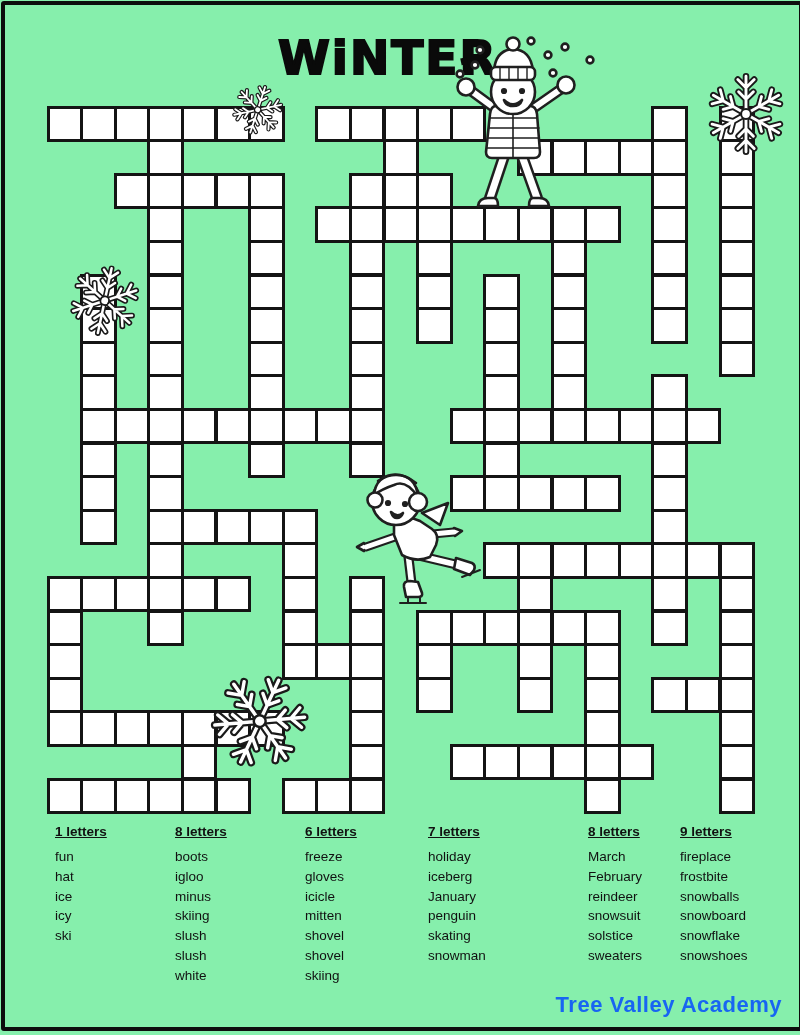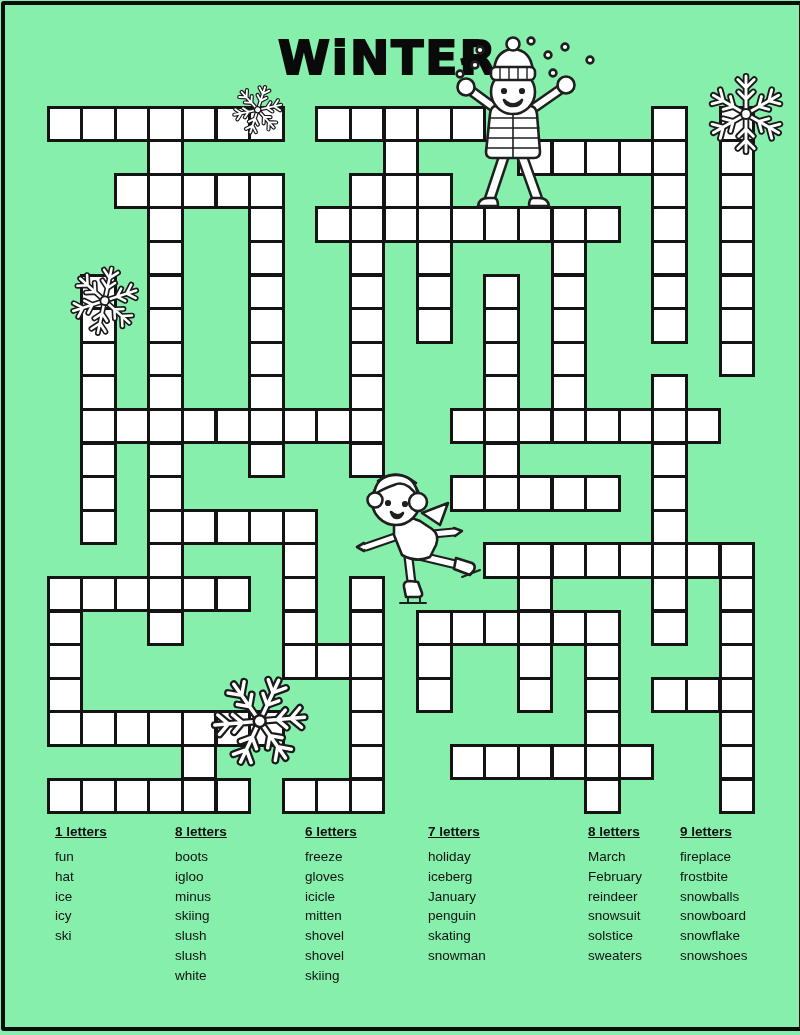--- a/index.html
+++ b/index.html
@@ -292,20 +292,21 @@
         <div class="word-head">9 letters</div>
         <div class="word">fireplace</div>
         <div class="word">frostbite</div>
         <div class="word">snowballs</div>
         <div class="word">snowboard</div>
         <div class="word">snowflake</div>
         <div class="word">snowshoes</div>
       </div>
     </div>
 
+  <div id="brand" style="color: rgb(24, 101, 242);">Tree Valley Academy</div>
 
   
   <svg width="0" height="0">
     <defs>
       <g id="sf-spoke" stroke-linecap="round">
         <path d="M0,2 L0,-46 M0,-32 L-10,-42 M0,-32 L10,-42 M0,-18 L-9,-27 M0,-18 L9,-27"></path>
       </g>
       <symbol id="sf" viewBox="-50 -50 100 100">
         <g stroke="#1a1a1a" stroke-width="8" fill="none">
           <use href="#sf-spoke"></use>

